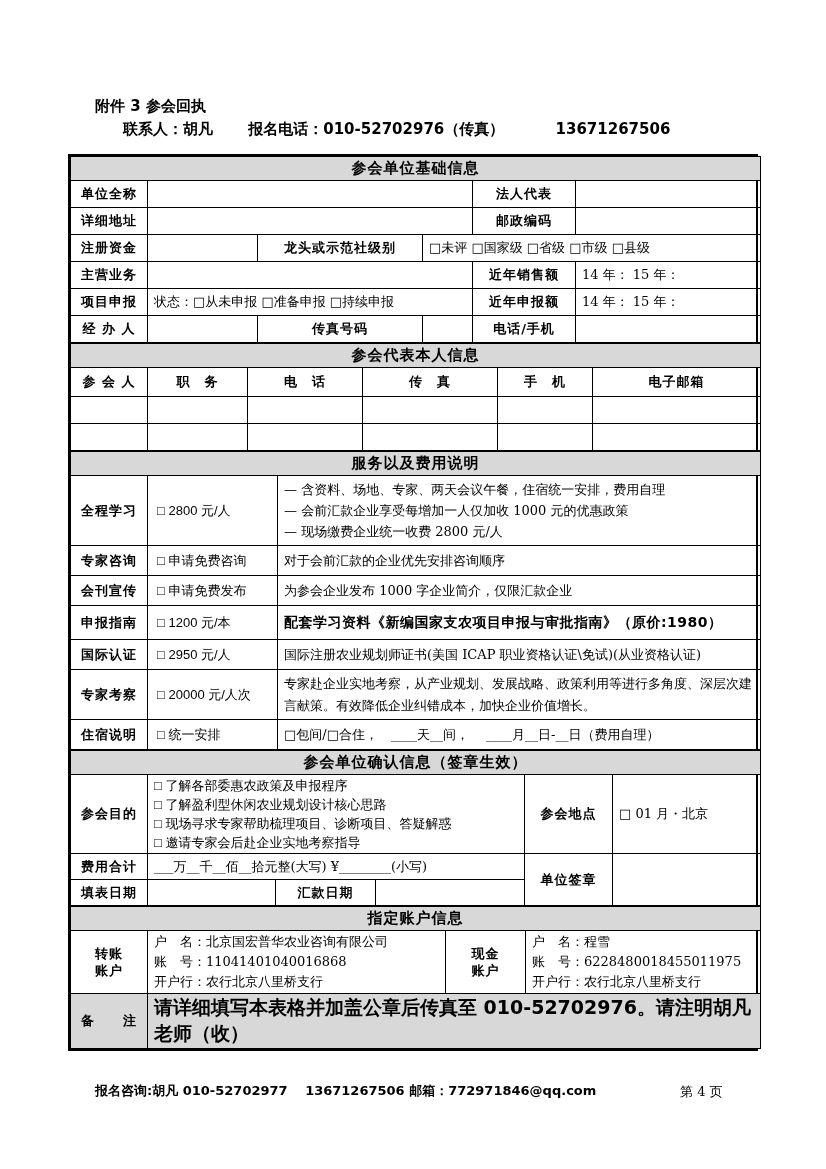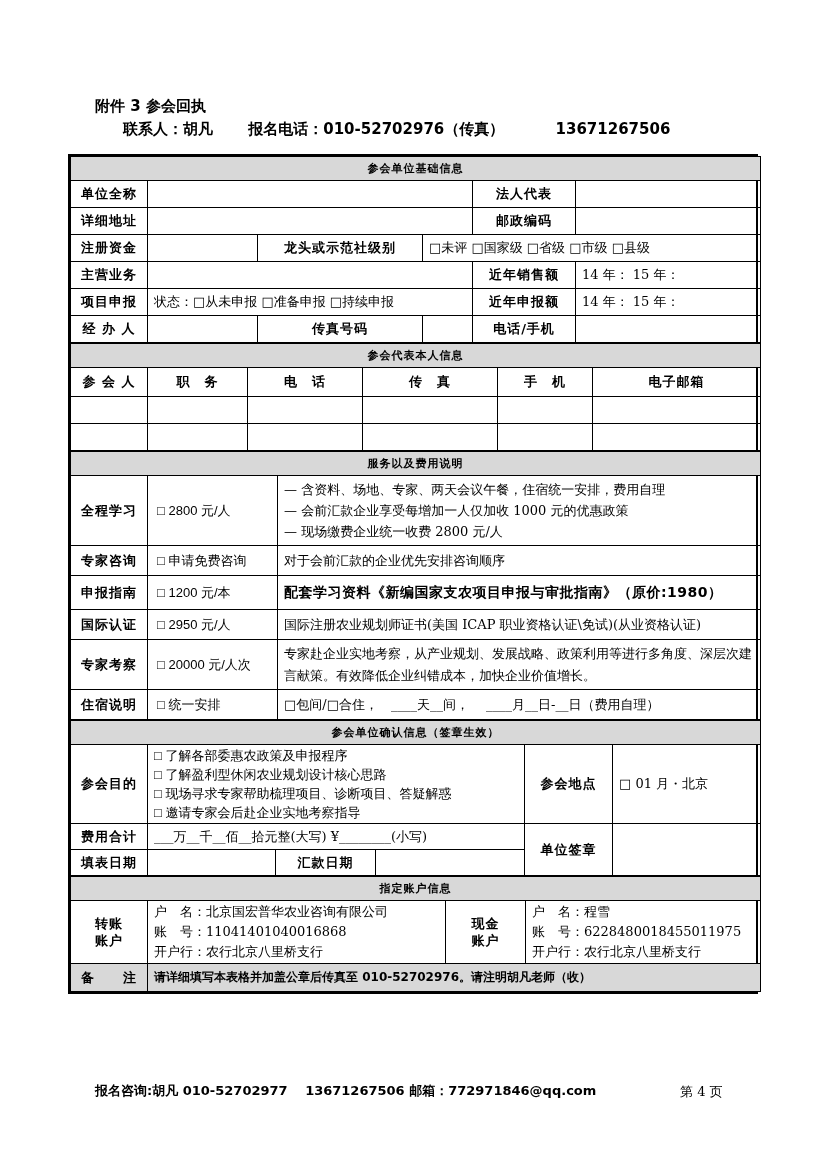--- a/index.html
+++ b/index.html
@@ -16,32 +16,32 @@
   .subtitle .gap2 { margin-left:46px; }
 
   .tbl-wrap { border:2px solid #000; margin-top:15px; }
   table { width:100%; border-collapse:collapse; table-layout:fixed; }
   td {
     border:1px solid #000; font-size:13px; padding:1px 6px;
     vertical-align:middle; overflow:hidden;
   }
   .sec-head td {
     background:var(--header-bg,#d8d8d8); font-weight:bold; text-align:center;
-    font-size:11px; letter-spacing:1px;
+    font-size:15px; letter-spacing:1px;
   }
   .lbl { font-weight:bold; text-align:center; padding:1px 2px; letter-spacing:1px; }
   .lbl2 { line-height:17px; }
   .val { font-family:"DejaVu Serif", serif; text-align:left; }
   .opt { font-family:Liberation Sans, sans-serif; padding-left:9px; }
   .desc { font-family:"DejaVu Serif", serif; line-height:21px; }
   .desc-strong { font-family:"DejaVu Sans", sans-serif; font-weight:bold; font-size:14px; letter-spacing:0.5px; }
   .purpose-line { font-family:Liberation Sans, sans-serif; line-height:19px; }
   .acct-line { font-family:"DejaVu Serif", serif; line-height:20px; }
   .remark-row td { background:var(--header-bg,#d8d8d8); }
-  .remark-text { font-weight:bold; font-size:12px; }
+  .remark-text { font-weight:bold; font-size:19px; }
   .footer-left { position:absolute; left:95px; top:1082px; font-weight:bold; font-size:13px; white-space:nowrap; }
   .footer-right { position:absolute; left:680px; top:1083px; font-size:13px; font-family:"DejaVu Serif", serif; }
 </style>
 </head>
 <body>
 
 <div class="page">
   <div class="doc">
 
     <div class="title">附件 3 参会回执</div>
@@ -166,20 +166,25 @@
             <div class="desc">—  含资料、场地、专家、两天会议午餐，住宿统一安排，费用自理</div>
             <div class="desc">—  会前汇款企业享受每增加一人仅加收 1000 元的优惠政策</div>
             <div class="desc">—  现场缴费企业统一收费 2800 元/人</div>
           </td>
         </tr>
         <tr style="height:30px">
           <td class="lbl">专家咨询</td>
           <td class="opt">□  申请免费咨询</td>
           <td class="desc">对于会前汇款的企业优先安排咨询顺序</td>
         </tr>
+        <tr style="height:30px">
+          <td class="lbl">会刊宣传</td>
+          <td class="opt">□  申请免费发布</td>
+          <td class="desc">为参会企业发布 1000 字企业简介，仅限汇款企业</td>
+        </tr>
         <tr style="height:34px">
           <td class="lbl">申报指南</td>
           <td class="opt">□  1200 元/本</td>
           <td class="desc-strong">配套学习资料《新编国家支农项目申报与审批指南》（原价:1980）</td>
         </tr>
         <tr style="height:30px">
           <td class="lbl">国际认证</td>
           <td class="opt">□  2950 元/人</td>
           <td class="desc">国际注册农业规划师证书(美国 ICAP 职业资格认证\免试)(从业资格认证)</td>
         </tr>

